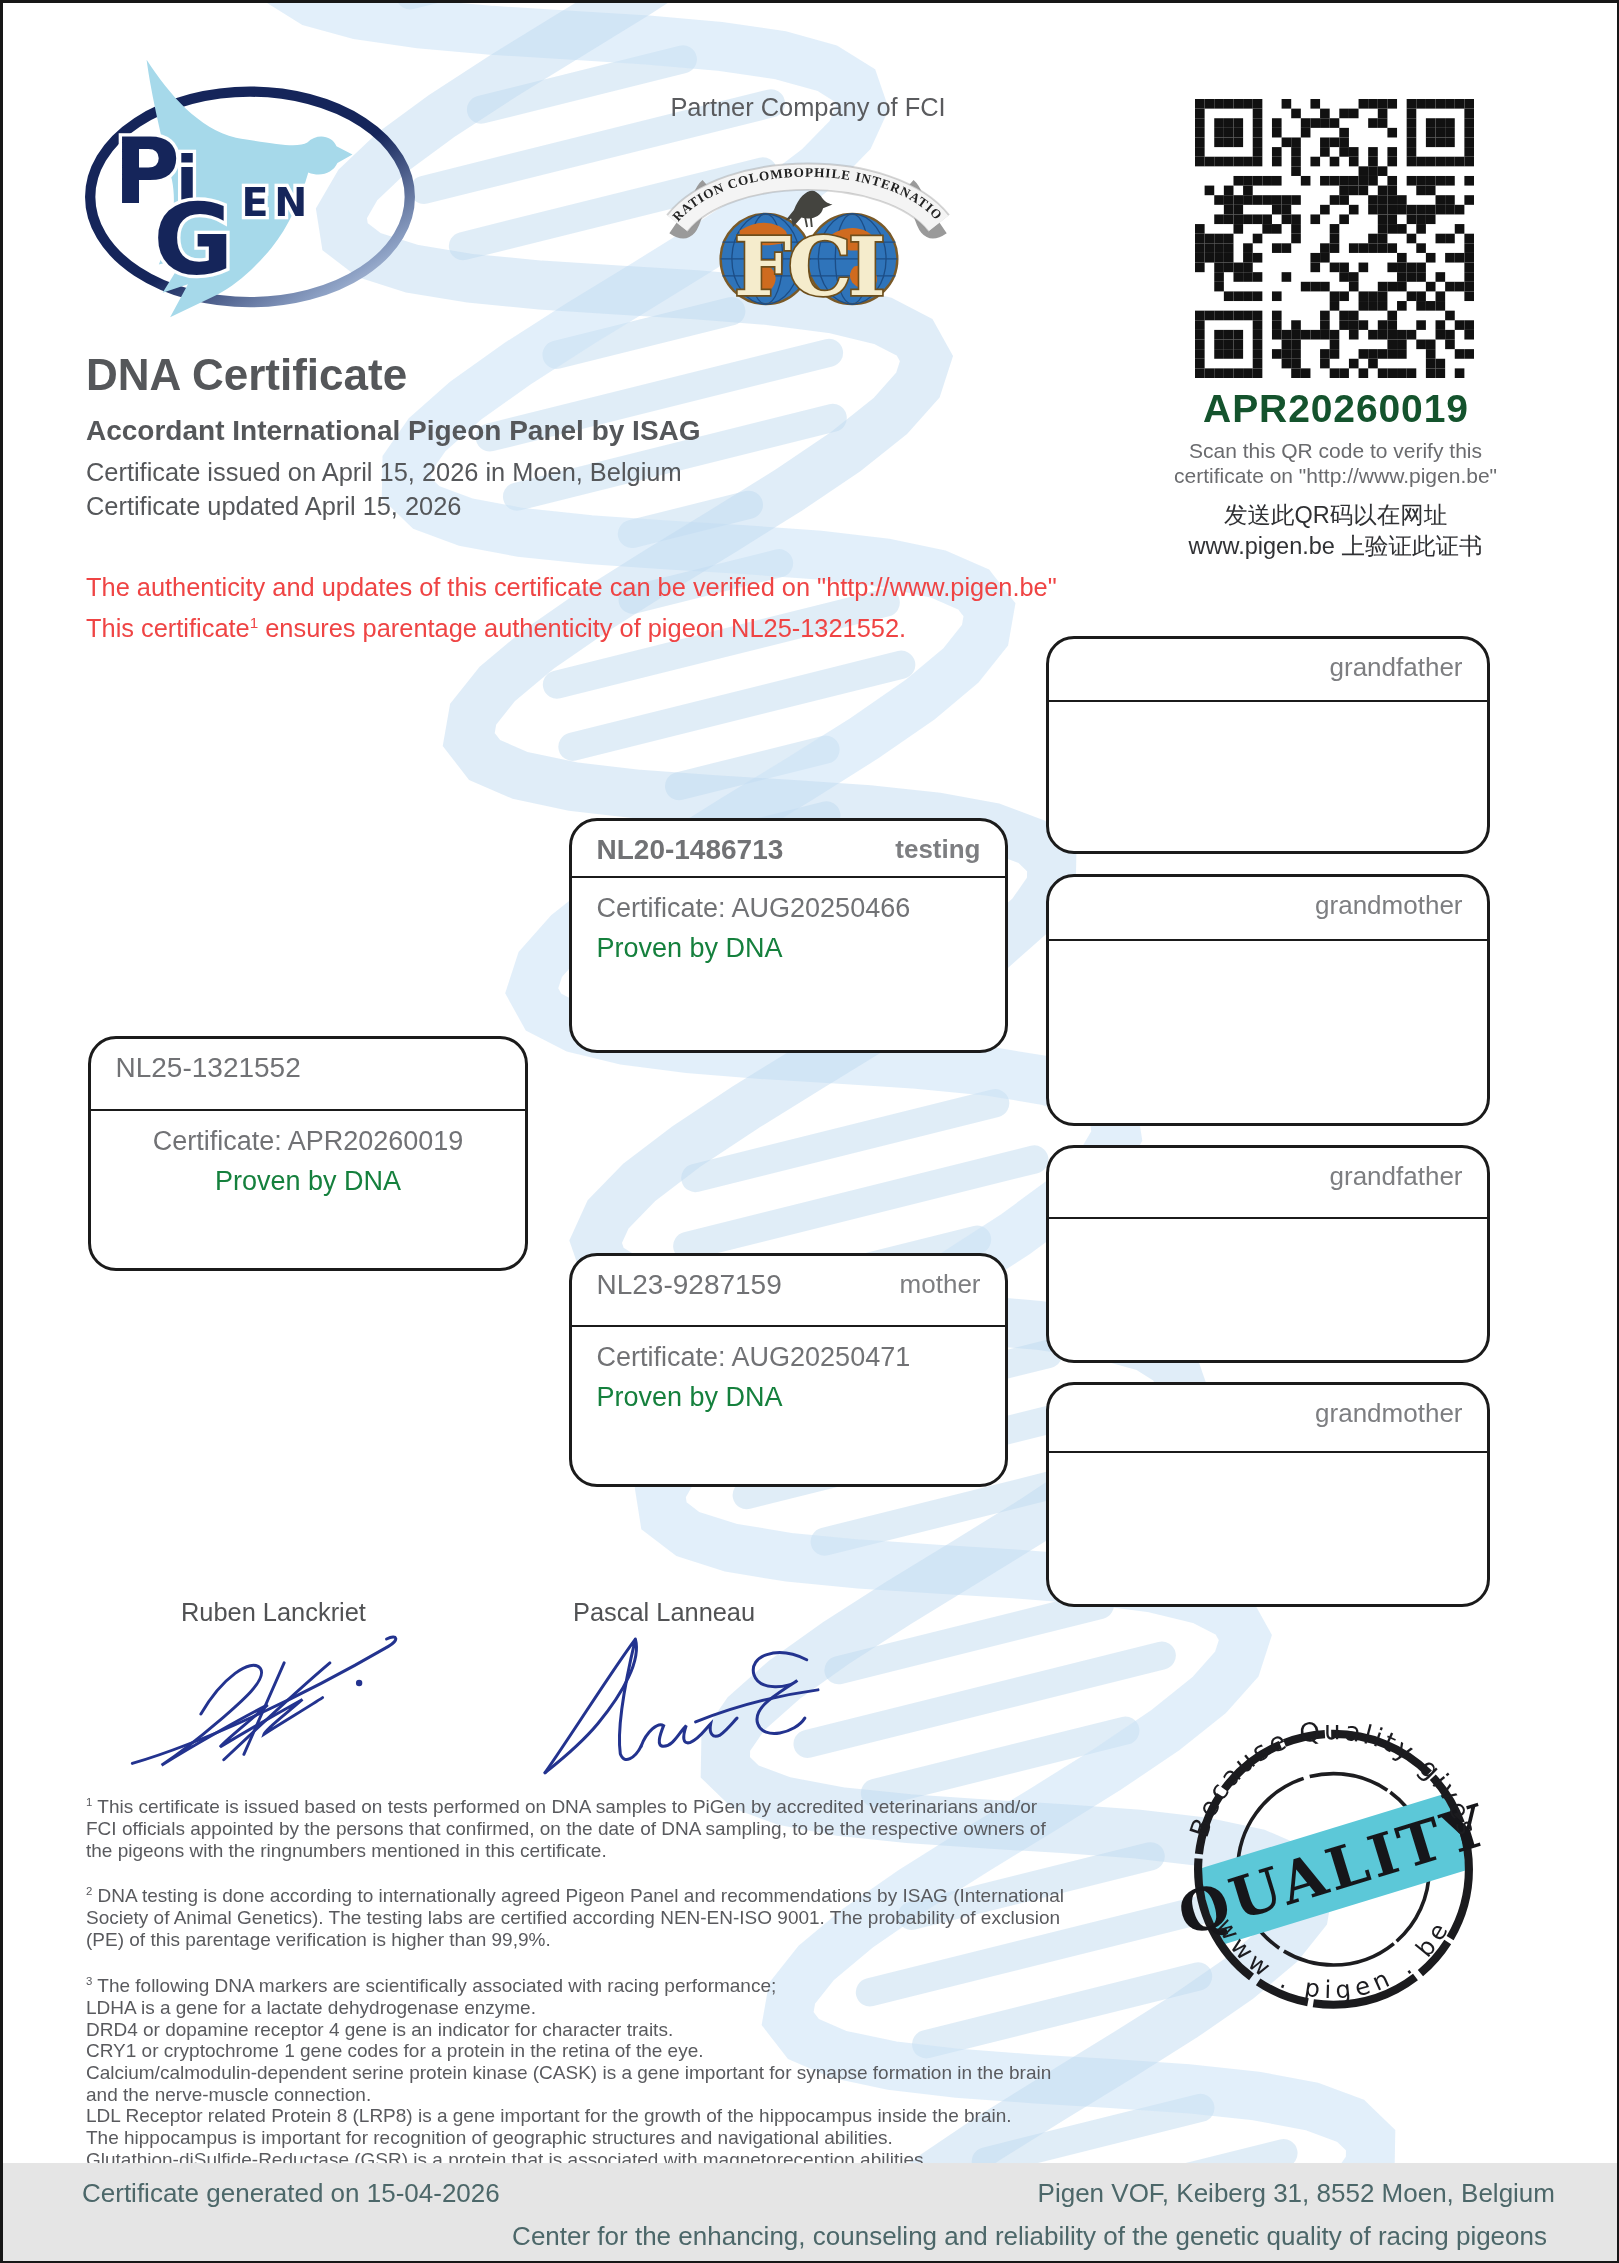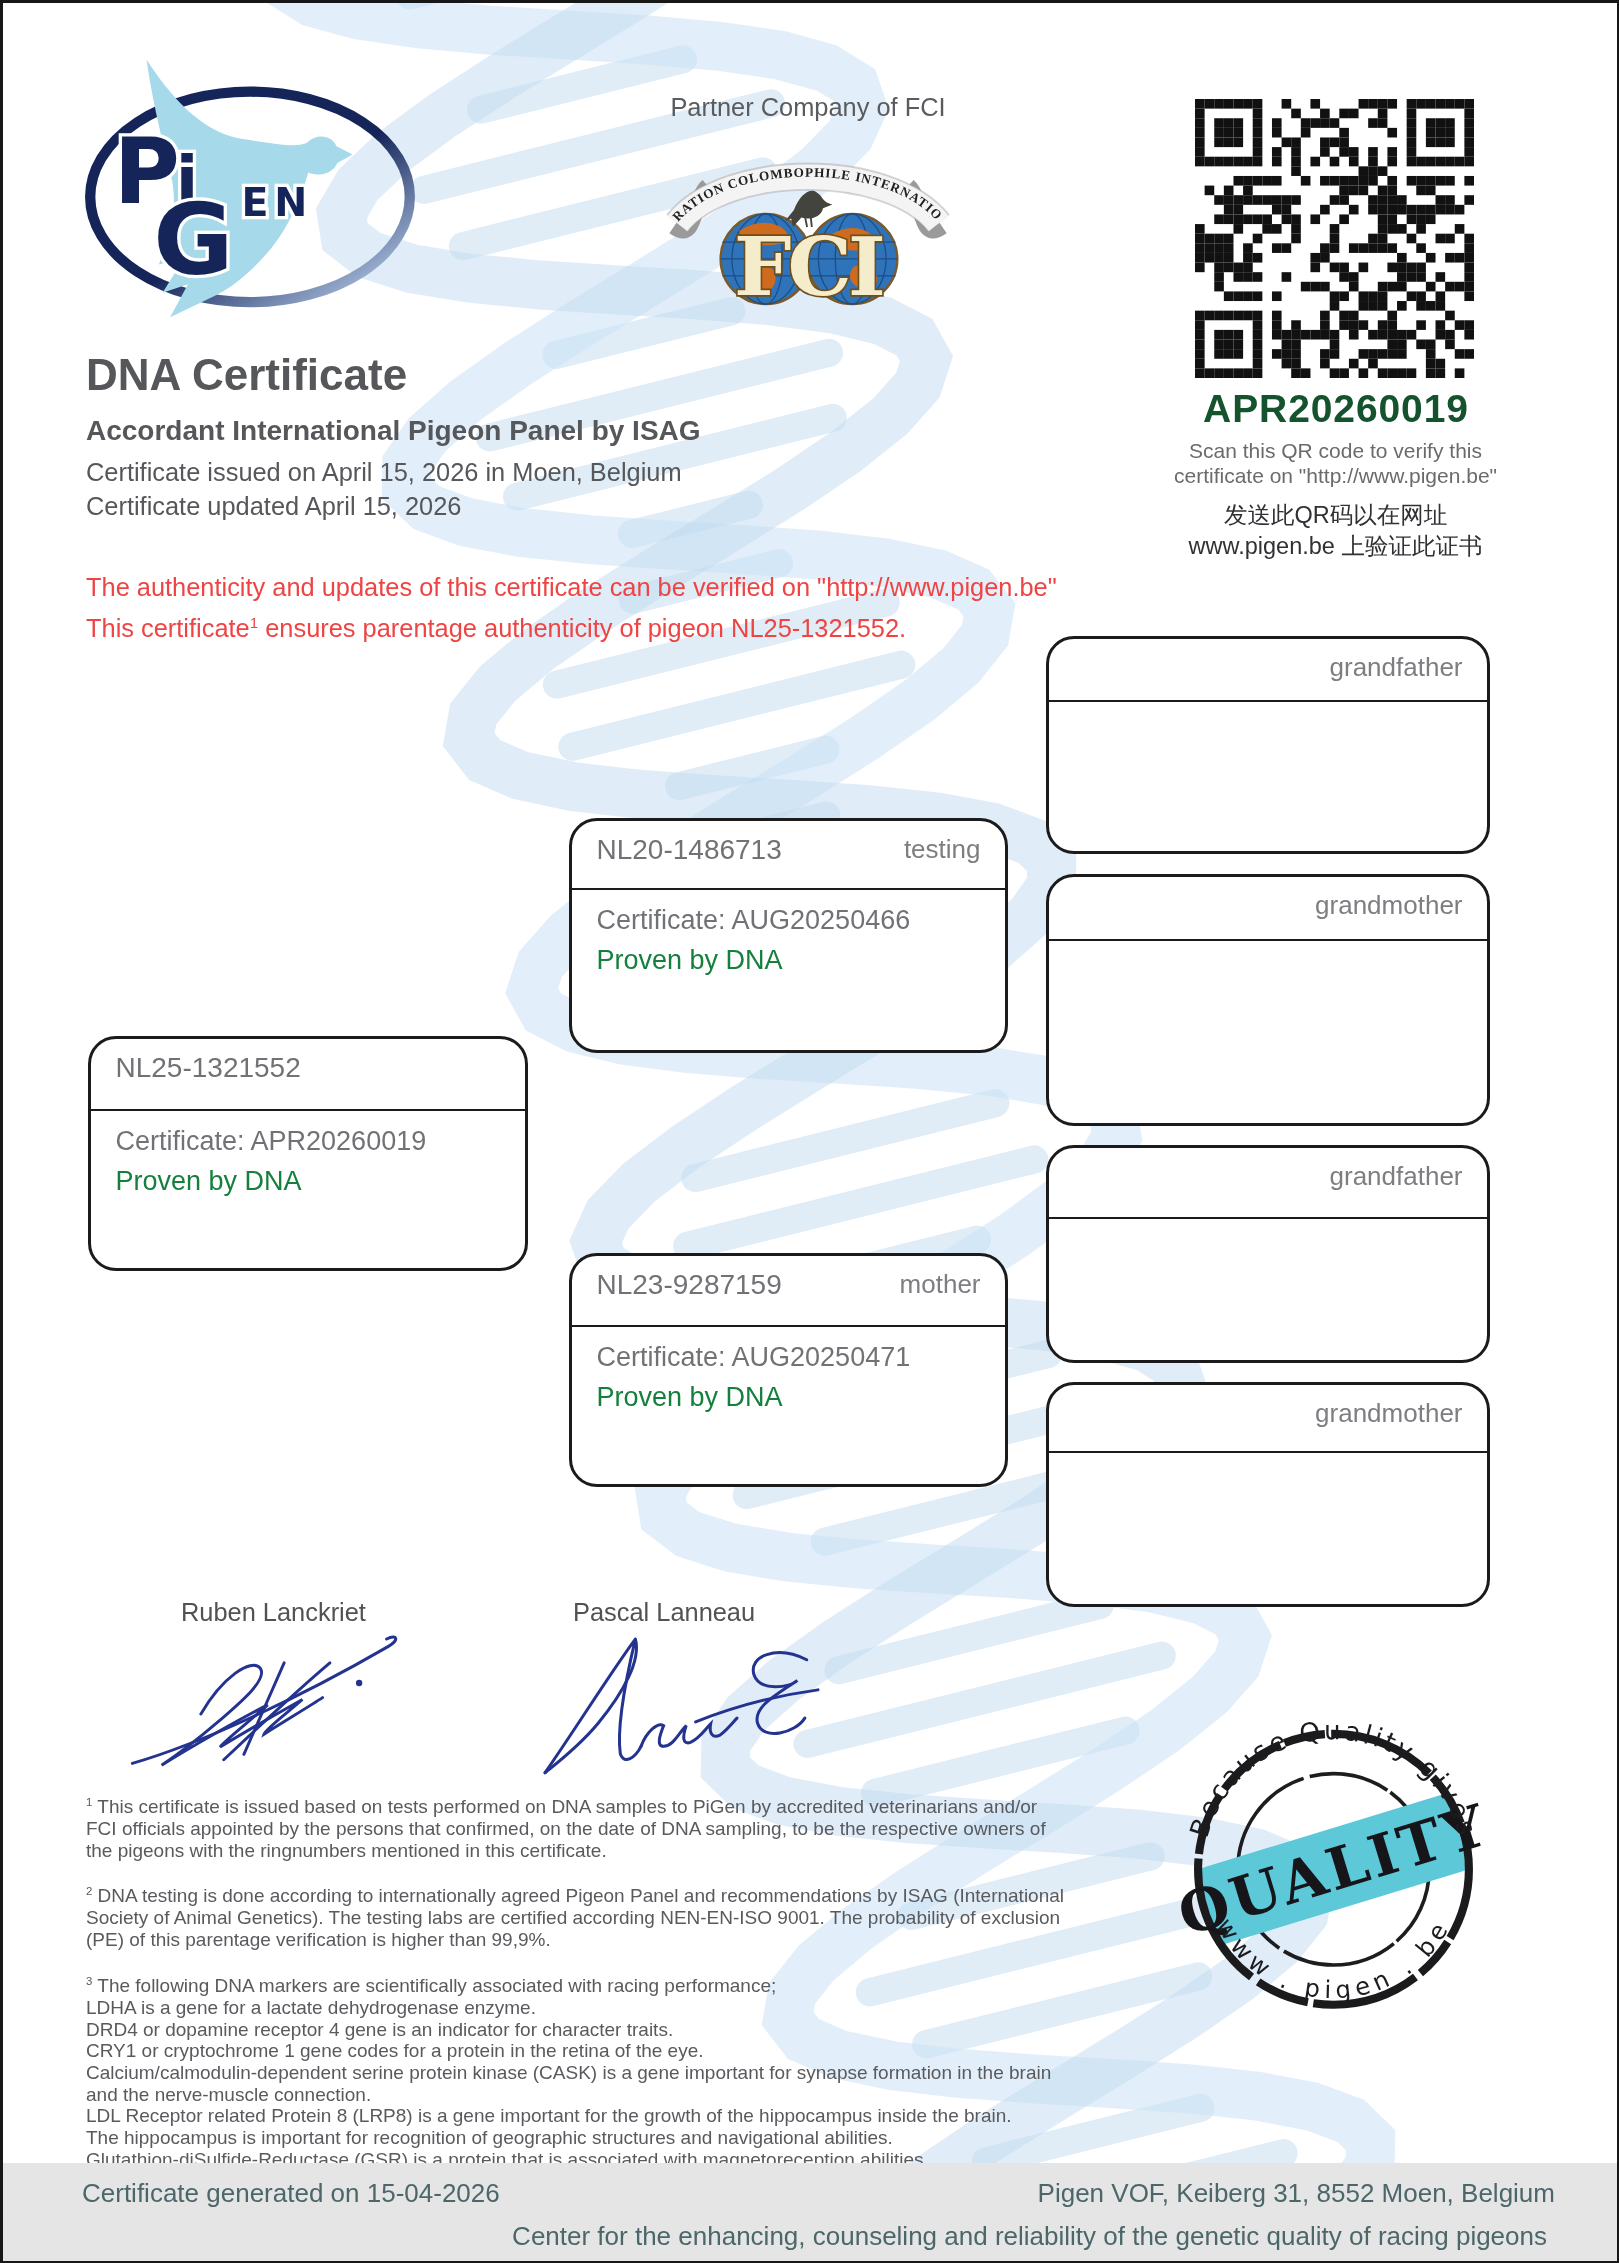--- a/index.html
+++ b/index.html
@@ -581,33 +581,33 @@
 
   <div class="abs doc-title">DNA Certificate</div>
   <div class="abs doc-subtitle">Accordant International Pigeon Panel by ISAG</div>
   <div class="abs doc-issued">Certificate issued on April 15, 2026 in Moen, Belgium</div>
   <div class="abs doc-updated">Certificate updated April 15, 2026</div>
   <div class="abs doc-para">
     <div>The authenticity and updates of this certificate can be verified on "http://www.pigen.be"</div>
     <div><span>This certificate</span><sup>1</sup><span> ensures parentage authenticity of pigeon NL25-1321552.</span></div>
   </div>
 
-  <div class="pbox" style="left:85px; top:1033px; width:440px; height:235px;">
+  <div class="pbox" style="left:85px; top:1033px; width:440px; height:235px;text-align:center;">
     <div class="pbox-head" style="height:72px;">
       <span class="pbox-ring">NL25-1321552</span>
       <span class="pbox-role"></span>
     </div>
     <div class="pbox-body">
       <div class="pbox-cert">Certificate: APR20260019</div>
       <div class="pbox-status">Proven by DNA</div>
     </div>
   </div>
 
   <div class="pbox" style="left:566px; top:815px; width:439px; height:235px;">
-    <div class="pbox-head" style="height:69px;">
+    <div class="pbox-head" style="height:57px;font-weight:bold;">
       <span class="pbox-ring">NL20-1486713</span>
       <span class="pbox-role">testing</span>
     </div>
     <div class="pbox-body">
       <div class="pbox-cert">Certificate: AUG20250466</div>
       <div class="pbox-status">Proven by DNA</div>
     </div>
   </div>
 
   <div class="pbox" style="left:566px; top:1250px; width:439px; height:234px;">

